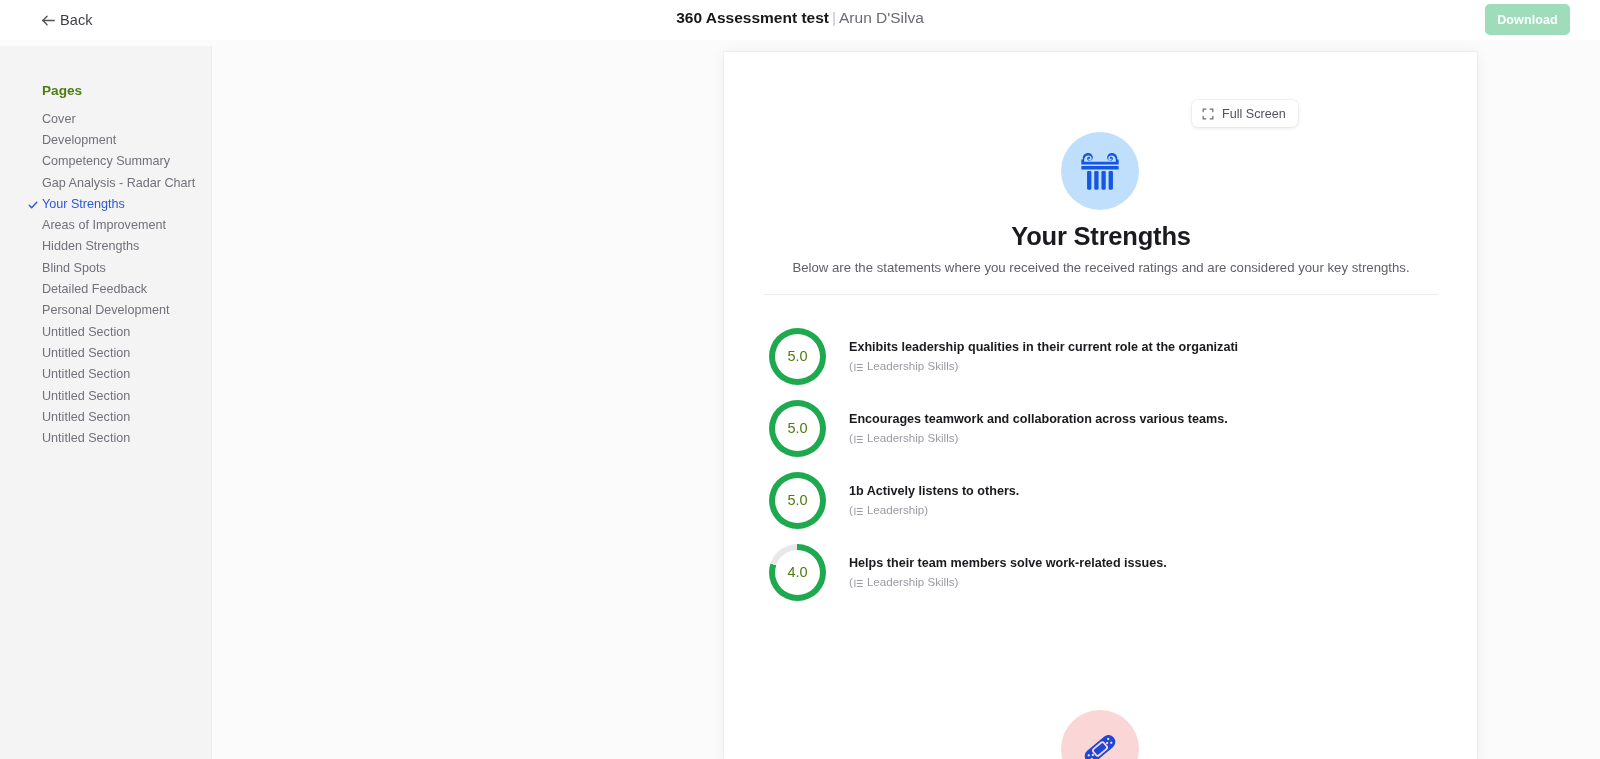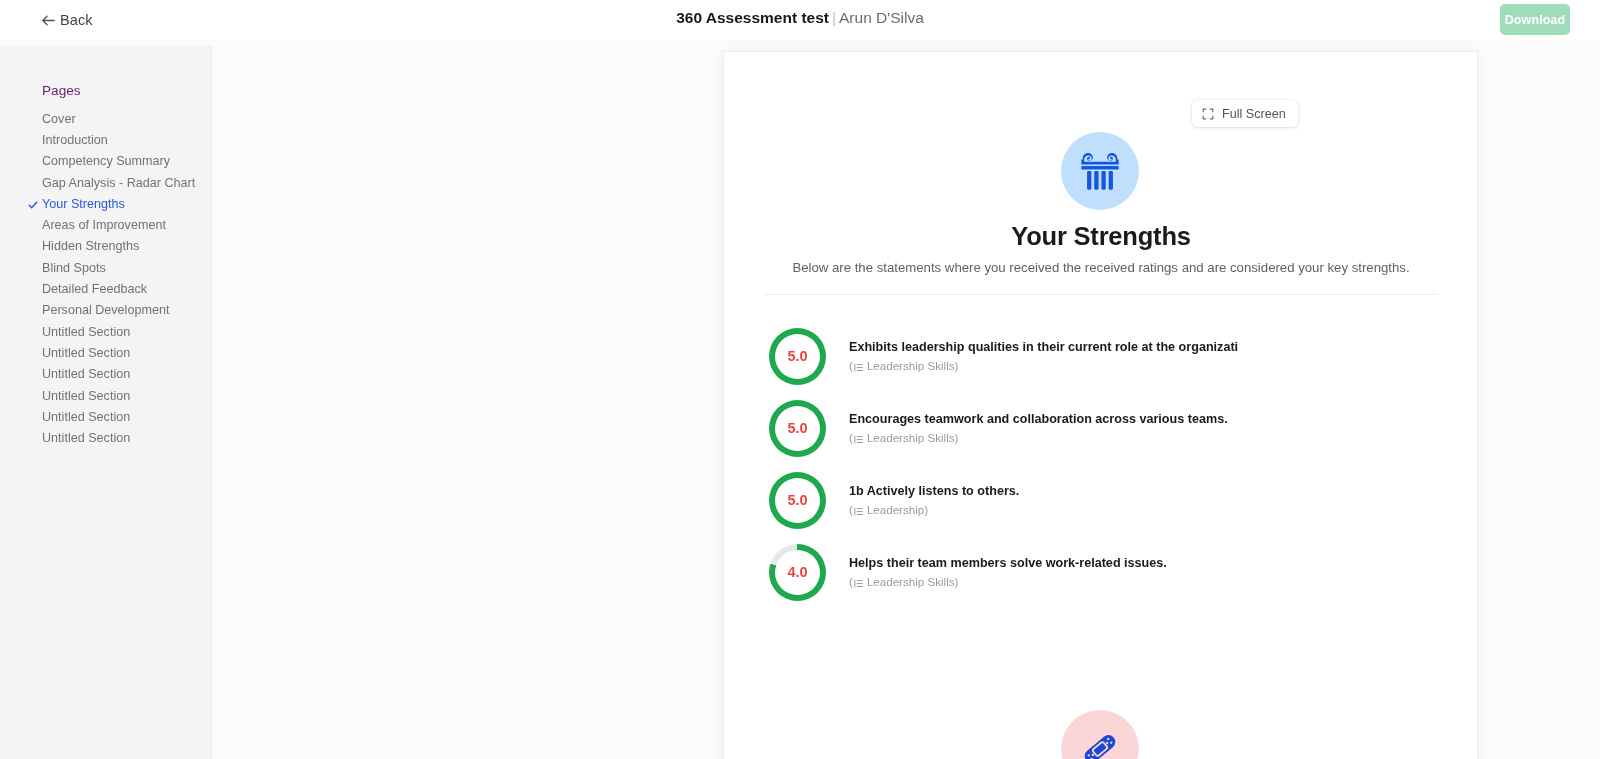--- a/index.html
+++ b/index.html
@@ -41,21 +41,21 @@
     font-size: 15.5px;
     white-space: nowrap;
   }
   .doc-title .main { font-weight: 700; color: #18181b; }
   .doc-title .sep   { color: #c3c3c8; font-weight: 400; margin: 0 3px; }
   .doc-title .sub   { color: #6b6b73; font-weight: 400; }
 
   .download-btn {
     position: absolute;
     right: 30px; top: 4px;
-    width: 70px; height: 31px;
+    width: 85px; height: 31px;
     background: #9fdcba;
     border-radius: 5px;
     color: #ffffff;
     font-size: 12.5px;
     font-weight: 600;
     display: flex; align-items: center; justify-content: center;
     cursor: pointer;
     border: none;
     letter-spacing: .1px;
   }
@@ -73,22 +73,22 @@
     position: absolute;
     left: 0; top: 6px;
     width: 212px; height: 713px;
     background: #f4f4f5;
     border-right: 1px solid #ebebed;
   }
   .sidebar-title {
     position: absolute;
     left: 42px; top: 37px;
     font-size: 13.6px;
-    font-weight: 400;
-    color: #701a75;
+    font-weight: 700;
+    color: #4d7c0f;
   }
   .page-list {
     position: absolute;
     left: 0; top: 62px;
     width: 216px;
     list-style: none;
   }
   .page-item {
     position: relative;
     height: 21.3px;
@@ -200,22 +200,22 @@
     display: flex; align-items: center; justify-content: center;
   }
   .score-ring .inner {
     position: absolute;
     left: 6px; top: 6px;
     width: 45px; height: 45px;
     border-radius: 50%;
     background: #ffffff;
     display: flex; align-items: center; justify-content: center;
     font-size: 14.5px;
-    font-weight: 700;
-    color: #ef4444;
+    font-weight: 400;
+    color: #4d7c0f;
   }
   .strength-text {
     margin-left: 23px;
     padding-bottom: 2px;
   }
   .strength-statement {
     font-size: 12.6px;
     font-weight: 700;
     color: #1b1b1f;
     line-height: 1.35;
@@ -270,21 +270,21 @@
 
 <div class="workspace">
 
   <div class="sidebar">
     <div class="sidebar-title">Pages</div>
     <ul class="page-list" id="page-list">
         <li class="page-item">
           <span>Cover</span>
         </li>
         <li class="page-item">
-          <span>Introduction</span>
+          <span>Development</span>
         </li>
         <li class="page-item">
           <span>Competency Summary</span>
         </li>
         <li class="page-item">
           <span>Gap Analysis - Radar Chart</span>
         </li>
         <li class="page-item active">
           <span class="check"><svg viewBox="0 0 12 12" fill="none" stroke="#2b59d6" stroke-width="1.7" stroke-linecap="round" stroke-linejoin="round">
               <polyline points="1.5,6.4 4.4,9.2 10.5,2.6"></polyline>

